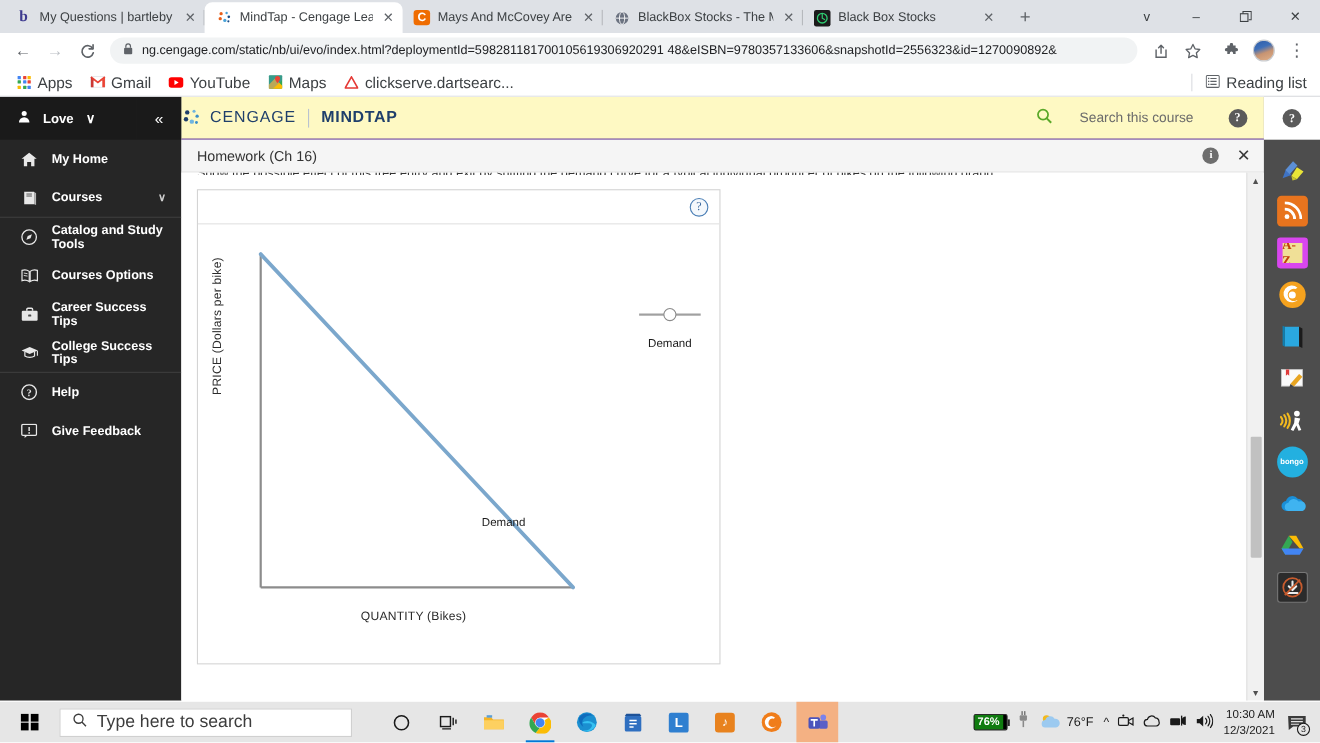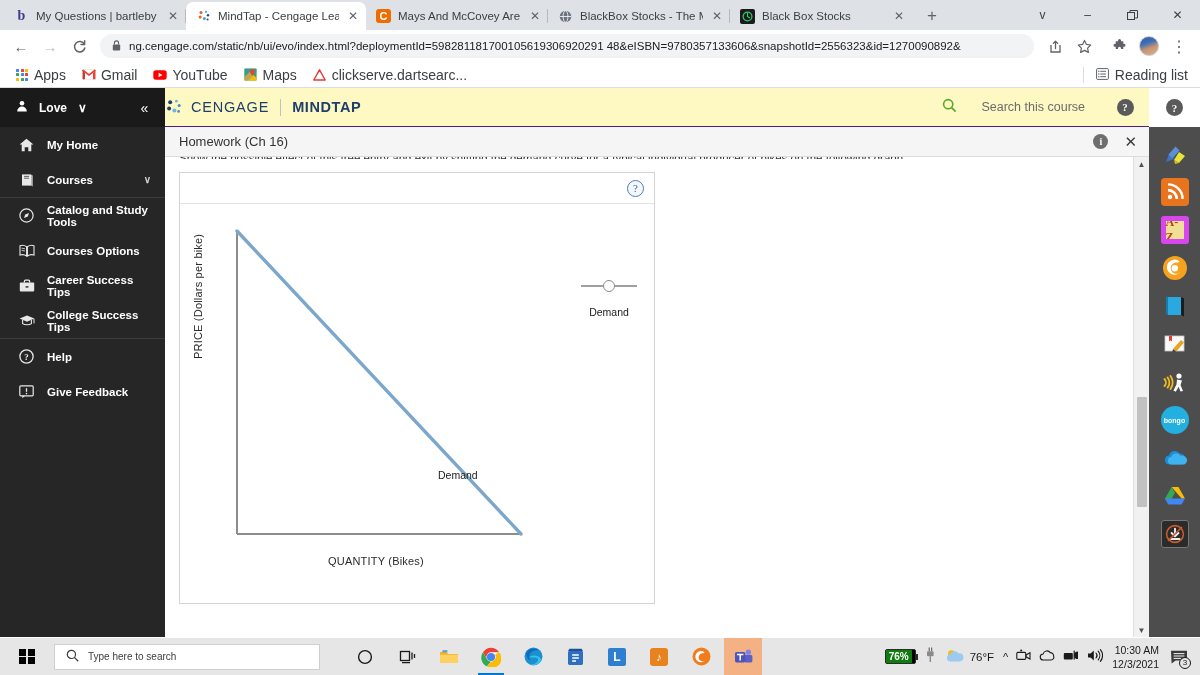--- a/index.html
+++ b/index.html
@@ -284,21 +284,21 @@
   }
   .tb-start {
     width: 42px; height: 37px; display: flex; align-items: center;
     justify-content: center;
   }
   .win-logo { display:grid; grid-template-columns: 7px 7px; grid-template-rows: 7px 7px; gap:1.5px;}
   .win-logo i { background:#000; display:block; }
   .tb-search {
     width: 266px; height: 26px; background: #fff; border: 1px solid #d0d0d0;
     display: flex; align-items: center; gap: 9px; padding-left: 11px;
-    font-size: 10px; color: #3c3c3c; margin-left: 4px;
+    font-size: 16px; color: #3c3c3c; margin-left: 4px;
   }
   .tb-icons { display: flex; align-items: center; gap: 4px; margin-left: 24px; }
   .tb-ico {
     width: 38px; height: 37px; display: flex; align-items: center;
     justify-content: center; position: relative;
   }
   .tb-ico .glyph {
     width: 20px; height: 20px; display: flex; align-items: center;
     justify-content: center; font-size: 14px; border-radius: 3px;
     overflow:hidden; position:relative;

